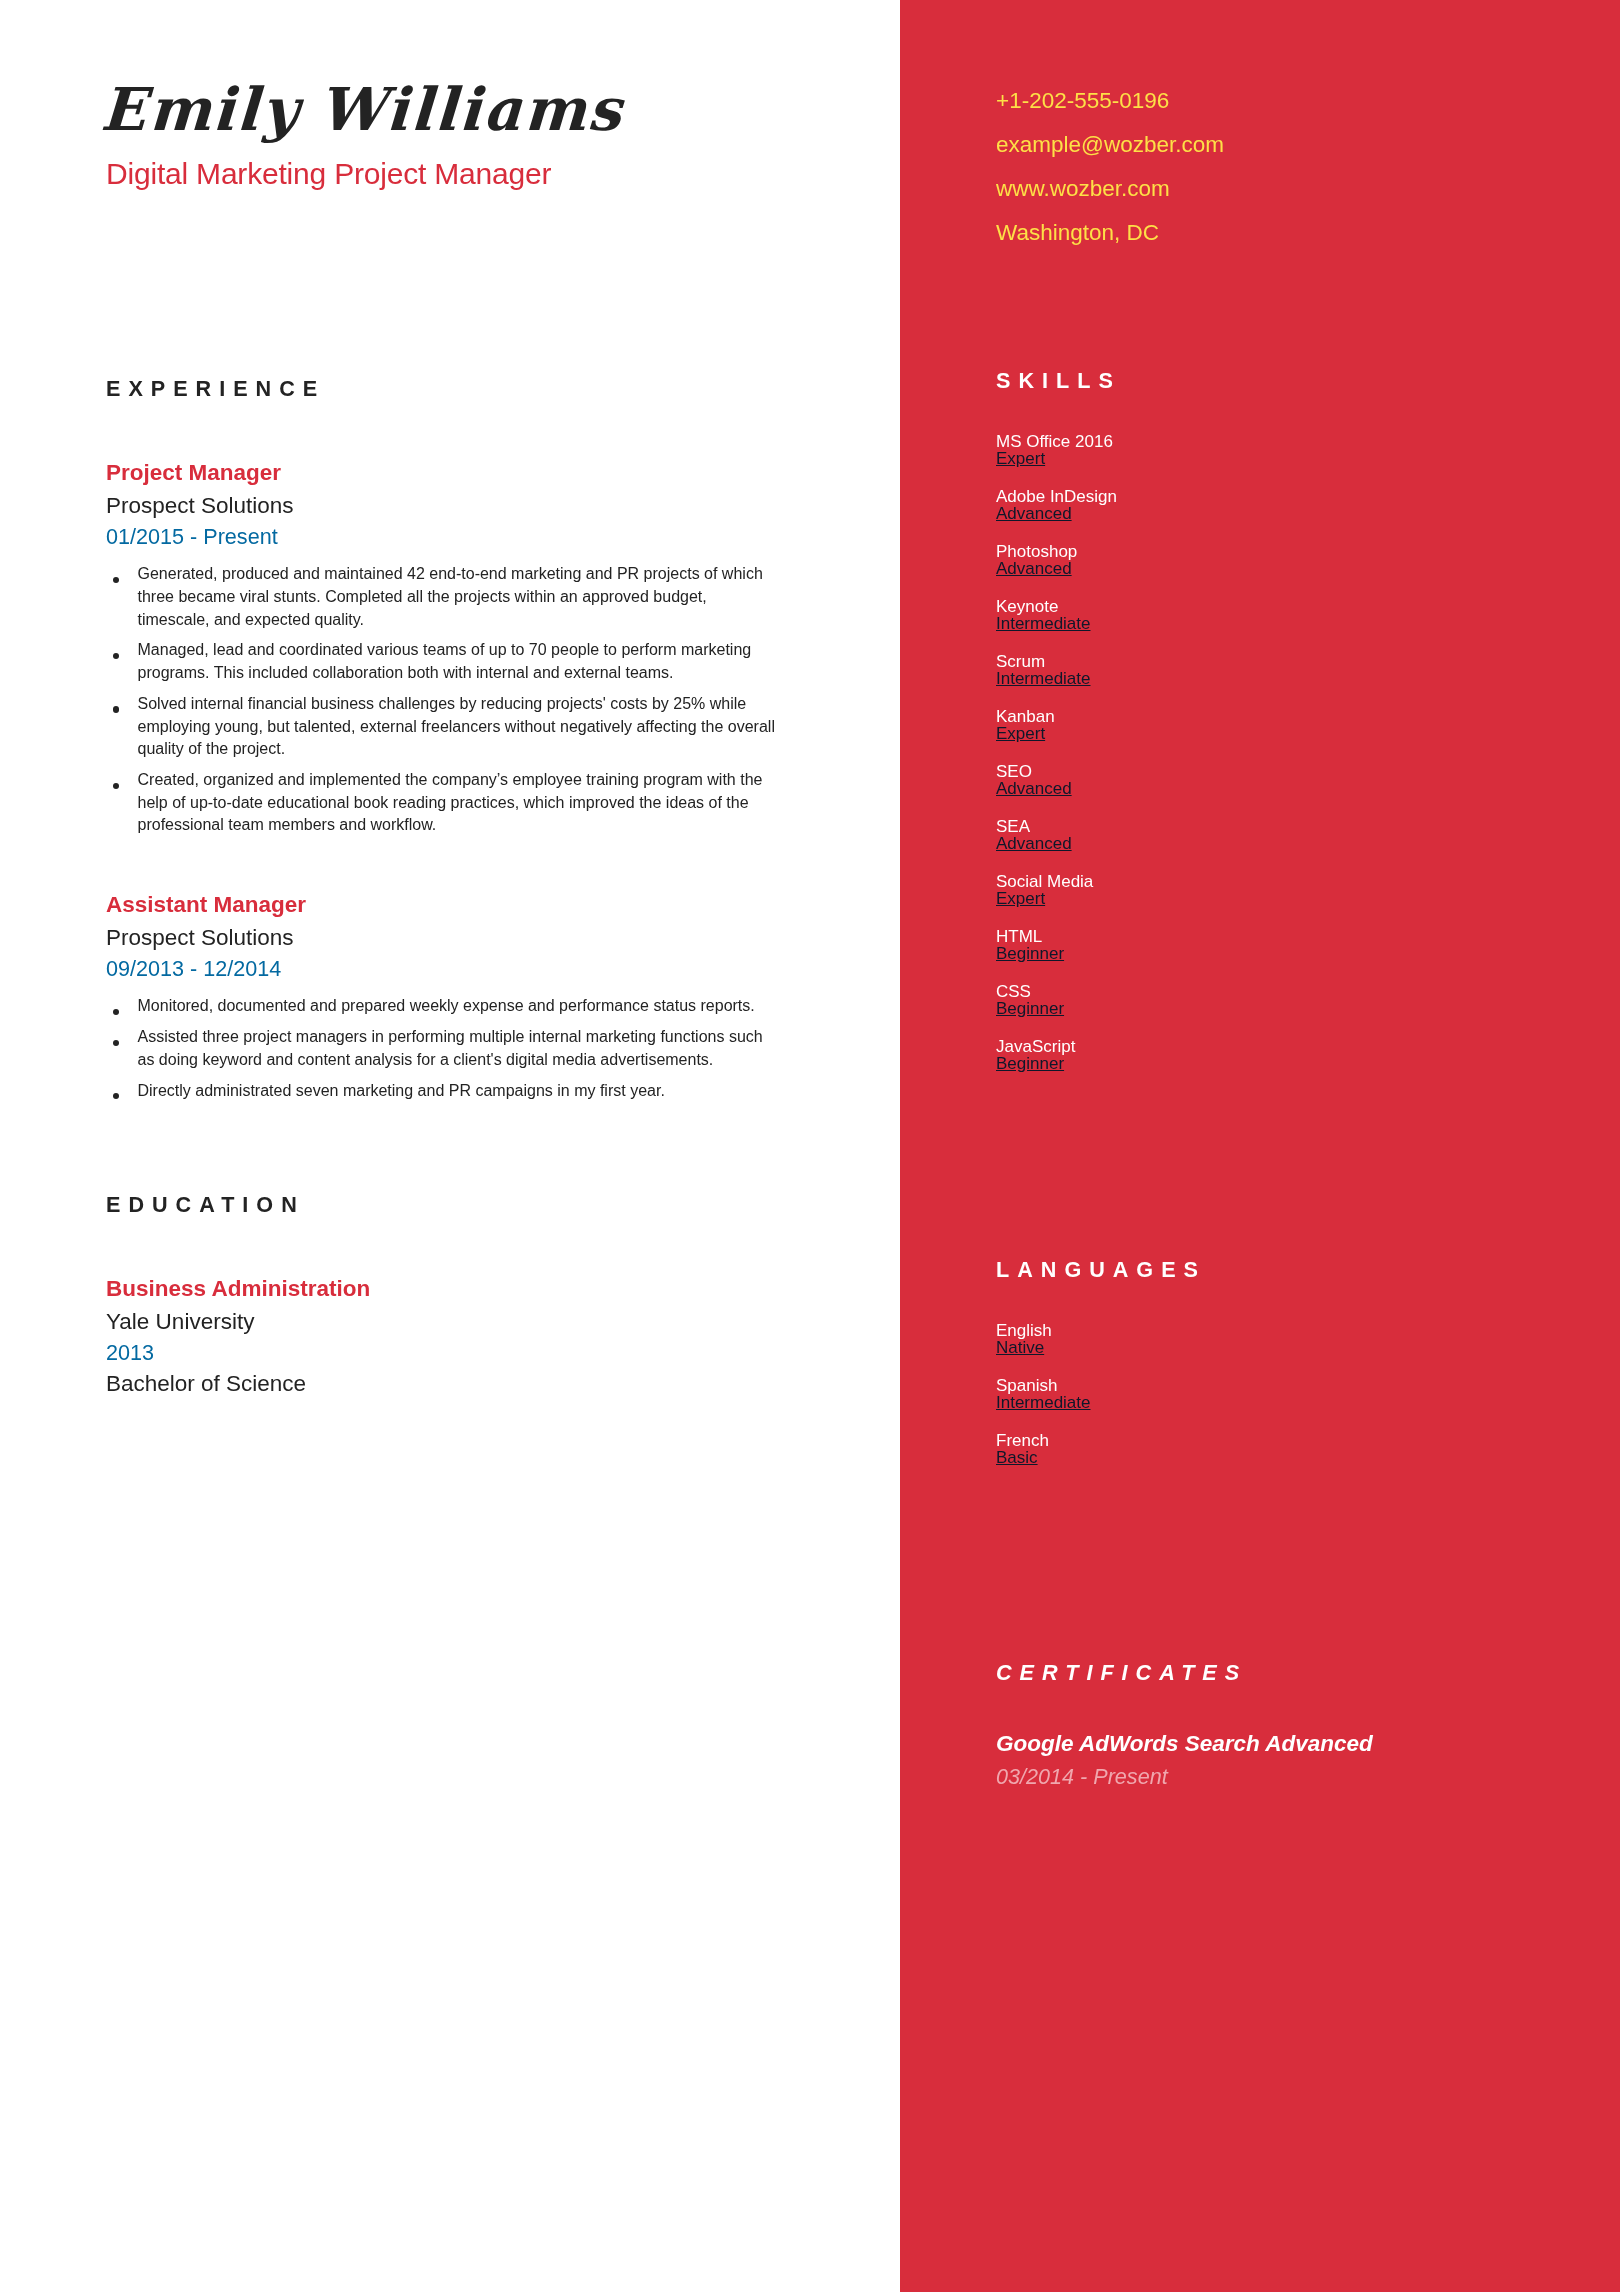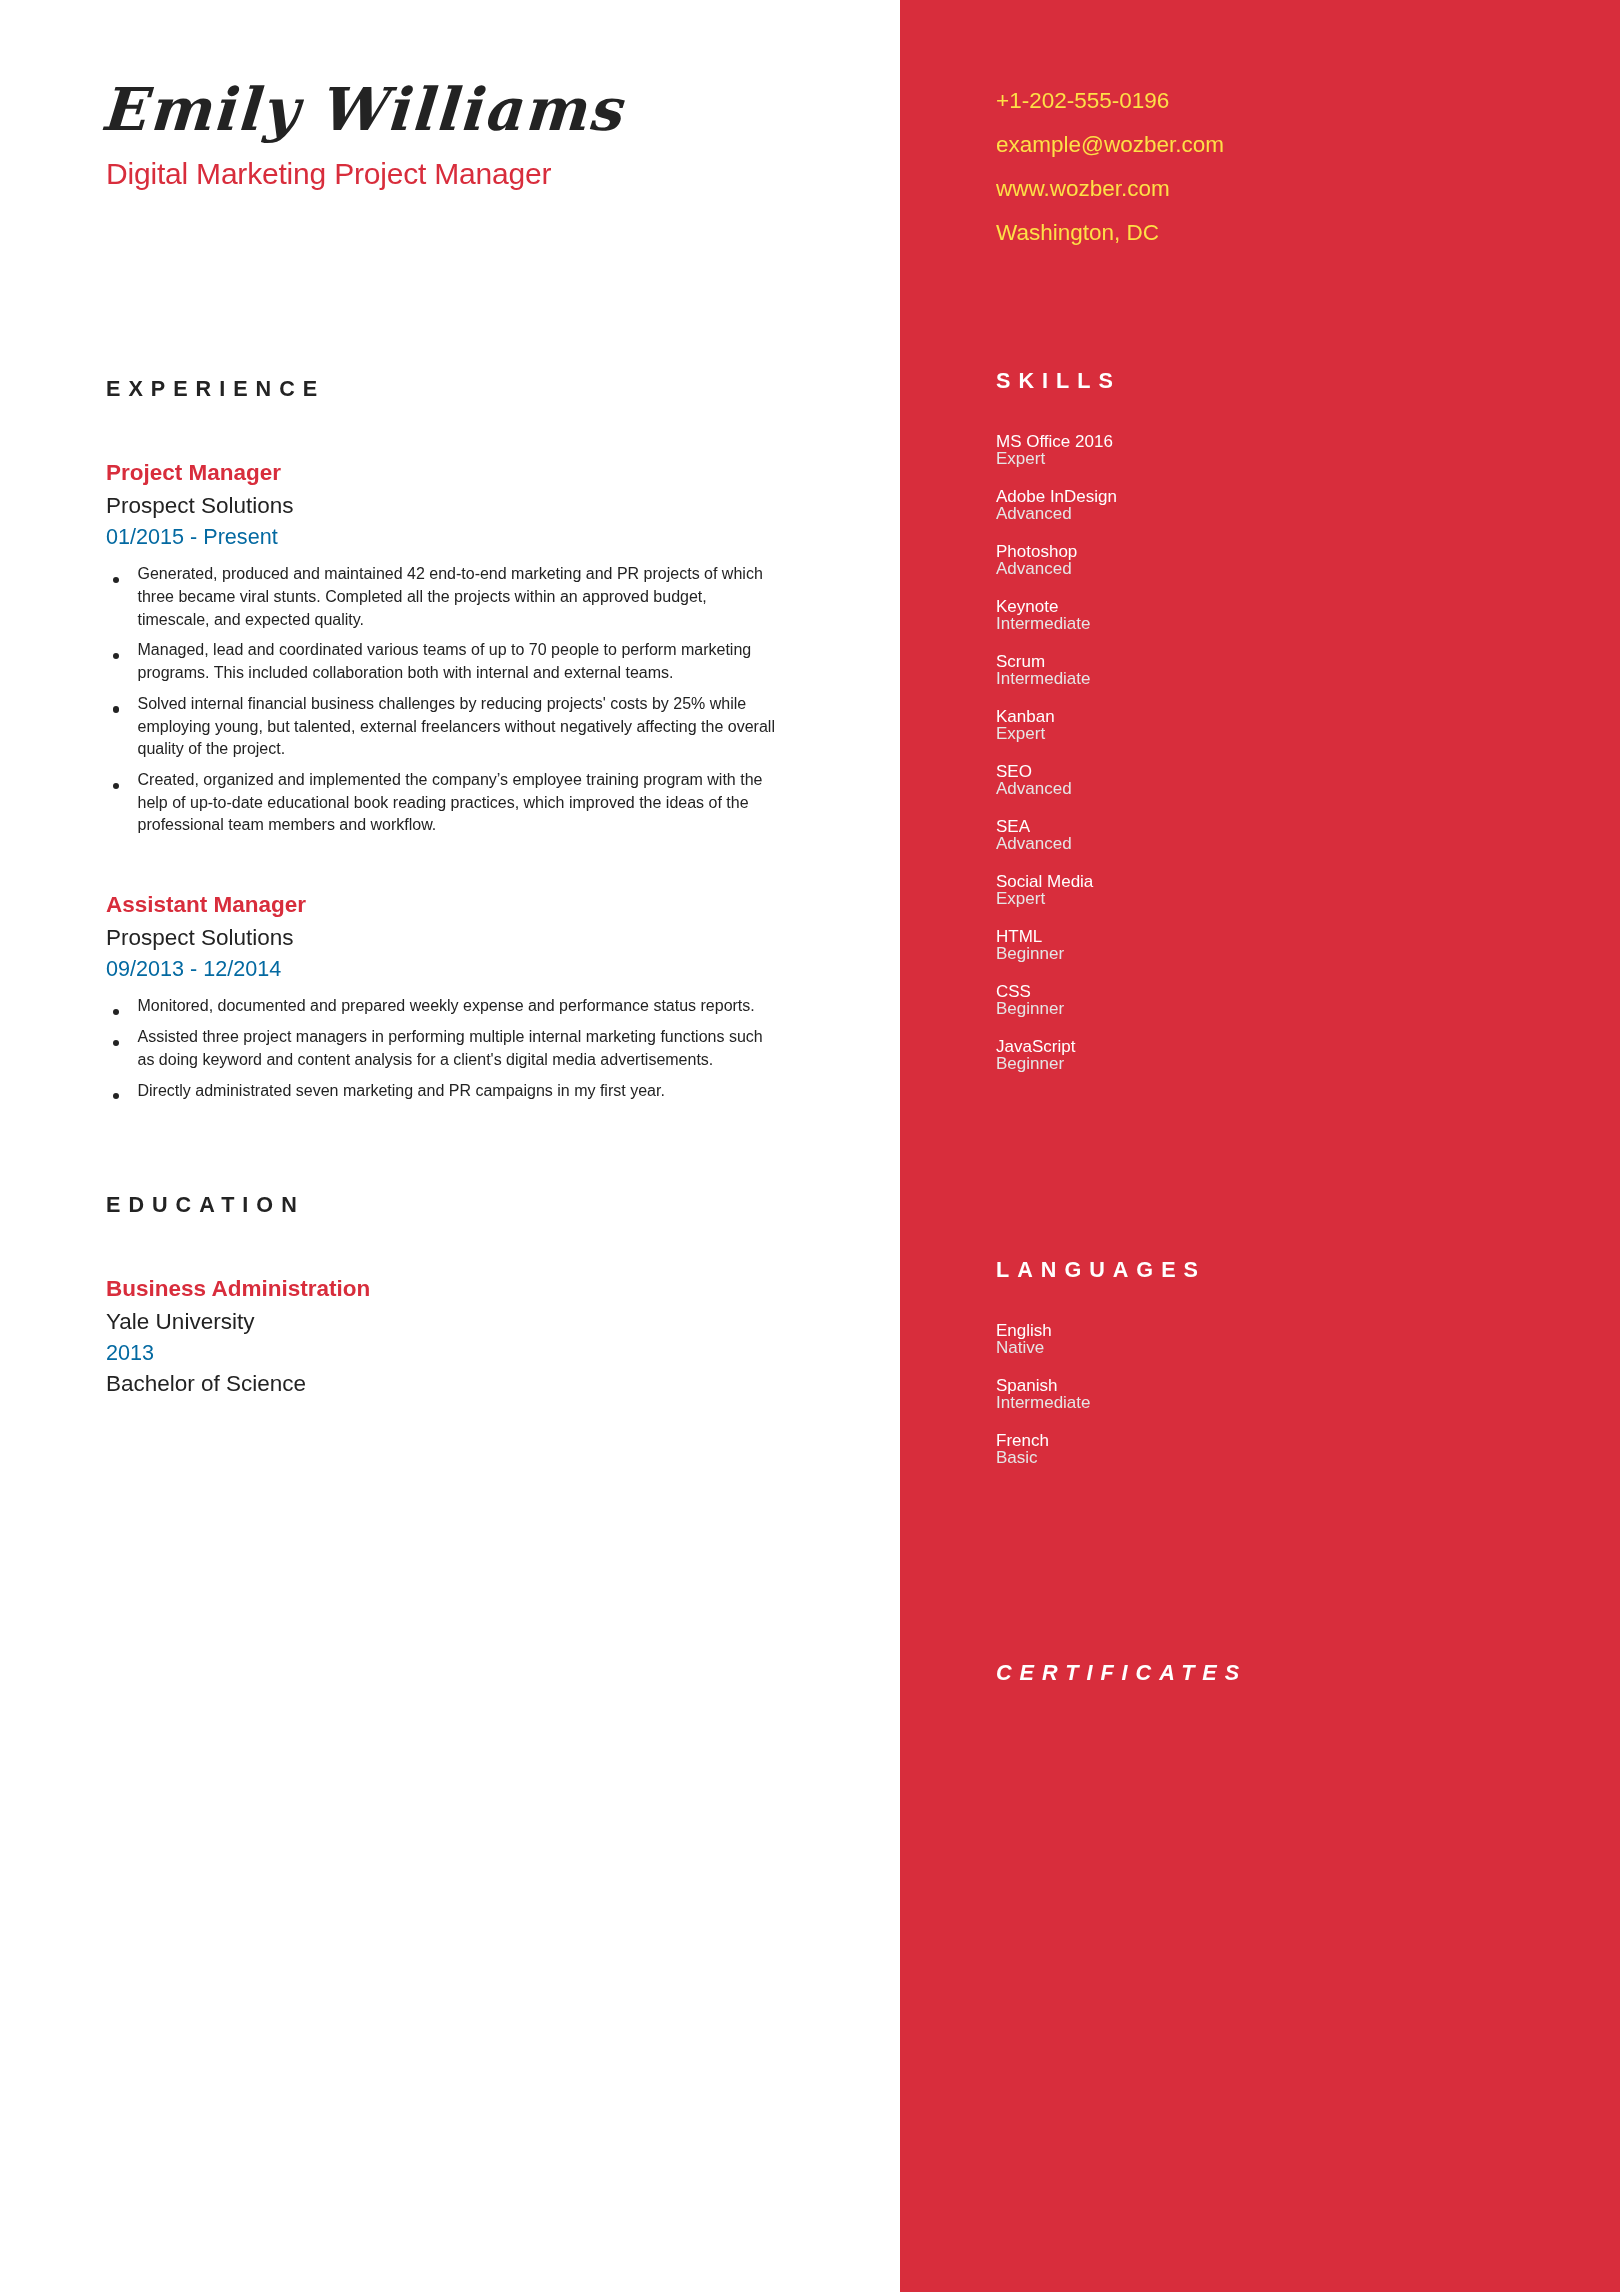--- a/index.html
+++ b/index.html
@@ -124,21 +124,21 @@
 
   .kv-list { margin-top:39px; }
   .kv-row {
     display:flex;
     font-size:17px;
     line-height:1;
     margin-bottom:21px;
     flex-direction:column;
   }
   .kv-name { width:216px; color:#ffffff; flex:none; }
-  .kv-level { color:#e5e5e5; }
+  .kv-level { color:#0f172a;text-decoration:underline; }
 
   .cert-entry { margin-top:43px; }
   .cert-title { font-size:22.5px; font-weight:700; color:#ffffff; line-height:1.3; }
   .cert-date { font-size:21.6px; color:#F0A7AE; margin-top:4.5px; line-height:1.3; }
 </style>
 </head>
 <body>
 
 <div class="page">
 
@@ -267,19 +267,25 @@
             </div>
             <div class="kv-row">
               <span class="kv-name">French</span>
               <span class="kv-level">Basic</span>
             </div>
           </div>
       </div>
 
       <div class="cert-head-wrap">
         <div class="sec-head light">CERTIFICATES</div>
+        <div id="certificates-list">
+            <div class="cert-entry">
+              <div class="cert-title">Google AdWords Search Advanced</div>
+              <div class="cert-date">03/2014 - Present</div>
+            </div>
+          </div>
       </div>
 
     </div>
   </div>
 
 </div>
 
 
 </body></html>

